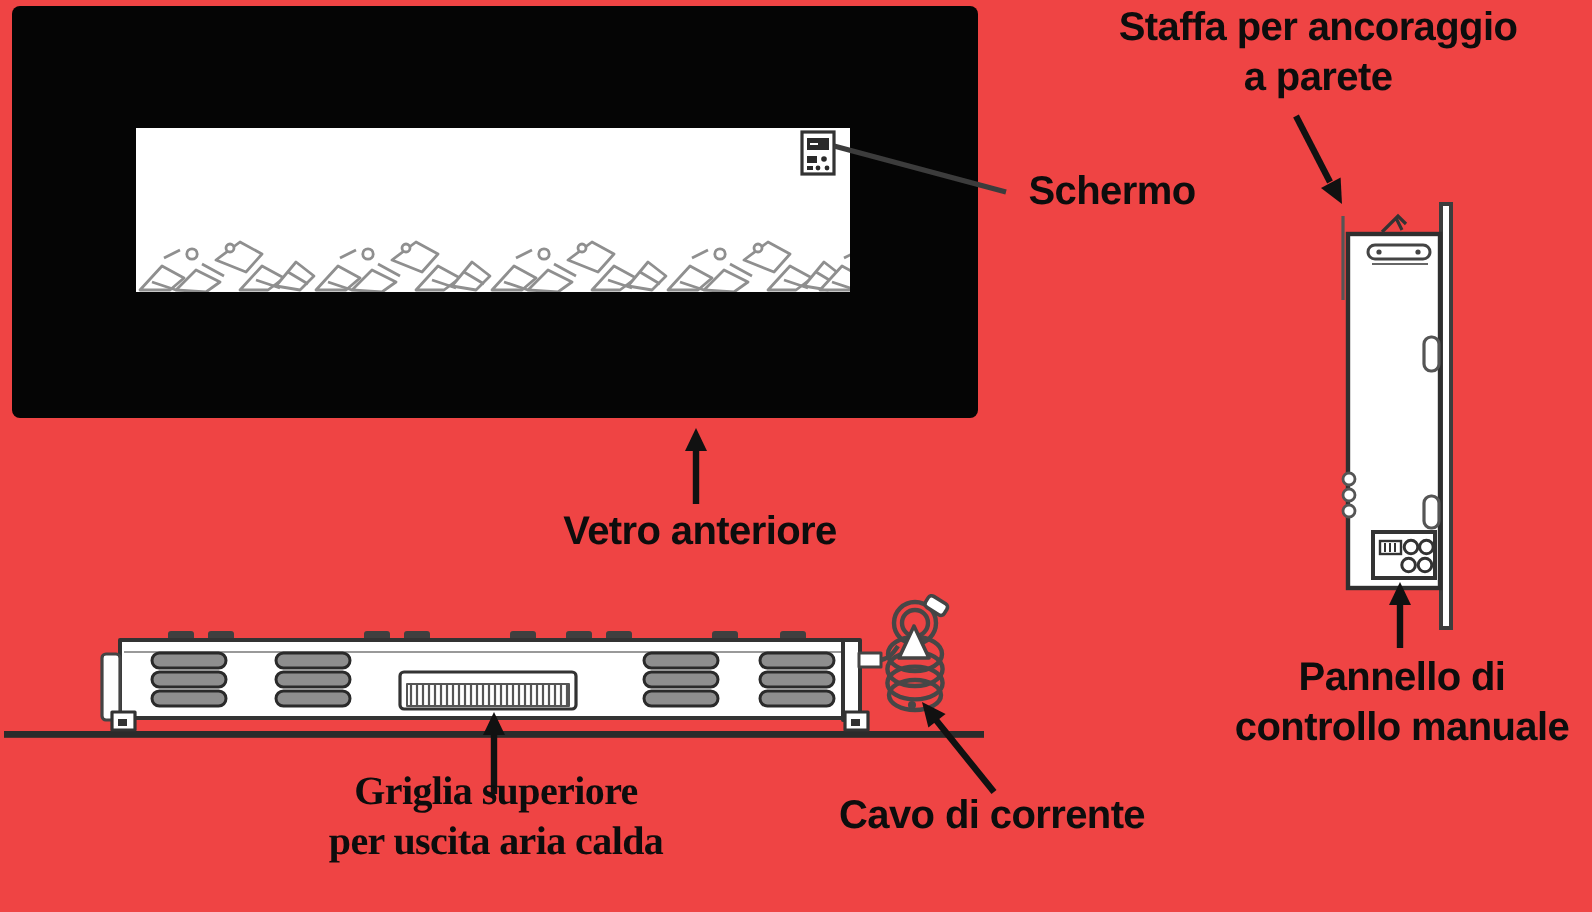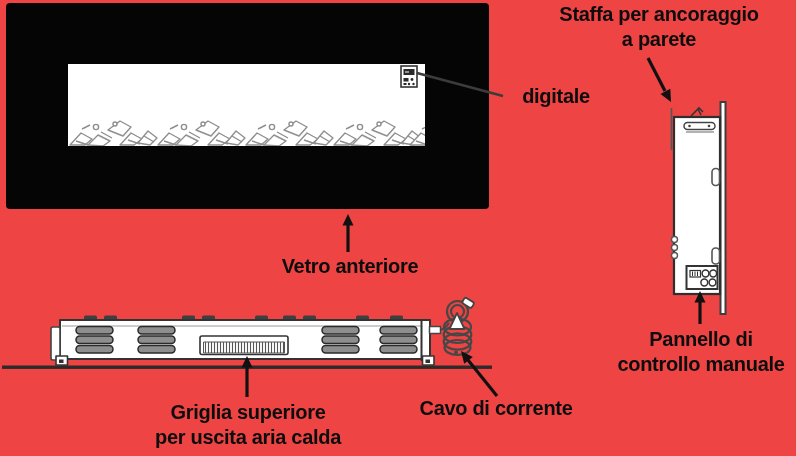--- a/index.html
+++ b/index.html
@@ -185,28 +185,28 @@
       </g>
     </g>
   </svg>
 
   <div class="lbl" style="left:509px;top:2px;width:300px;">
     <span>Staffa per ancoraggio</span>
     <span>a parete</span>
   </div>
 
   <div class="lbl" style="left:481px;top:84px;width:150px;">
-    <span>digitale</span>
+    <span>Schermo</span>
   </div>
 
   <div class="lbl" style="left:240px;top:254px;width:220px;text-align:center;">
     <span>Vetro anteriore</span>
   </div>
 
-  <div class="lbl" style="left:118px;top:400px;width:260px;">
+  <div class="lbl" style="left:118px;top:384px;width:260px;font-family:Liberation Serif, serif;">
     <span>Griglia superiore</span>
     <span>per uscita aria calda</span>
   </div>
 
   <div class="lbl" style="left:376px;top:396px;width:240px;">
     <span>Cavo di corrente</span>
   </div>
 
   <div class="lbl" style="left:601px;top:327px;width:200px;">
     <span>Pannello di</span>

